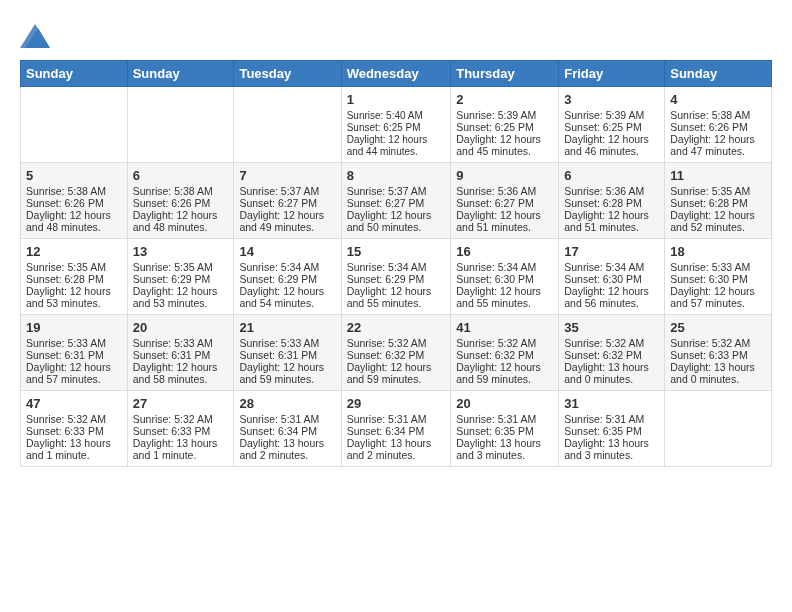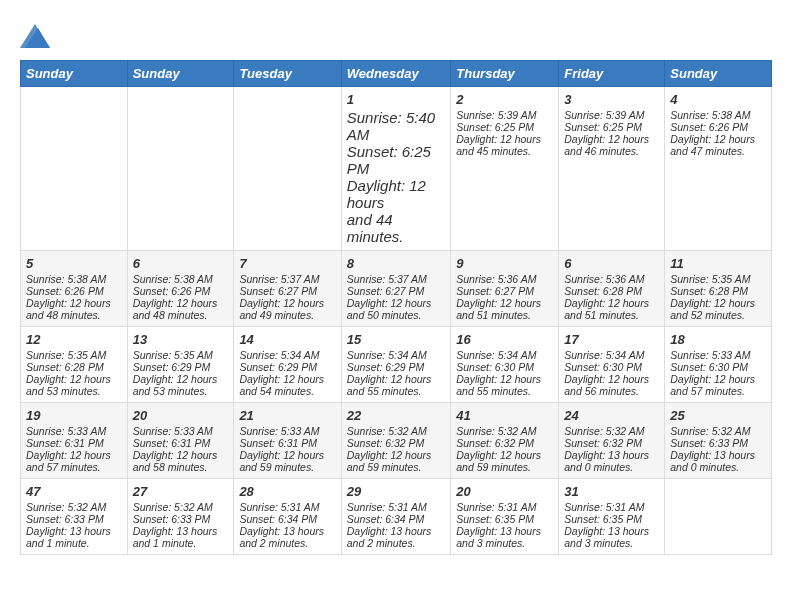--- a/index.html
+++ b/index.html
@@ -49,21 +49,20 @@
       color: #333;
     }
     .subtitle {
       font-size: 16px;
       color: #333;
     }
     .calendar {
       width: 100%;
       border-collapse: collapse;
       border: 1px solid #ccc;
-      font-style: italic;
     }
     .calendar th {
       background: #3a7abf;
       color: #fff;
       padding: 5px;
       font-size: 13px;
       text-align: left;
       border: 1px solid #2e6aaf;
     }
     .calendar td {
@@ -119,21 +118,21 @@
         <th>Thursday</th>
         <th>Friday</th>
         <th>Sunday</th>
       </tr>
   </thead>
   <tbody id="calendar-body">
   <tr class="row-white">
         <td></td>
         <td></td>
         <td></td>
-        <td><span class="day-num">1</span><span style="white-space: pre-line; font-size: 15px;">Sunrise: 5:40 AM
+        <td><span class="day-num">1</span><span style="white-space: pre-line; font-size: 10px;">Sunrise: 5:40 AM
 Sunset: 6:25 PM
 Daylight: 12 hours
 and 44 minutes.</span></td>
         <td><span class="day-num">2</span><span style="white-space: pre-line; font-size: 10.5px;">Sunrise: 5:39 AM
 Sunset: 6:25 PM
 Daylight: 12 hours
 and 45 minutes.</span></td>
         <td><span class="day-num">3</span><span style="white-space: pre-line; font-size: 10.5px;">Sunrise: 5:39 AM
 Sunset: 6:25 PM
 Daylight: 12 hours
@@ -217,21 +216,21 @@
 Daylight: 12 hours
 and 59 minutes.</span></td>
         <td><span class="day-num">22</span><span style="white-space: pre-line; font-size: 10.5px;">Sunrise: 5:32 AM
 Sunset: 6:32 PM
 Daylight: 12 hours
 and 59 minutes.</span></td>
         <td><span class="day-num">41</span><span style="white-space: pre-line; font-size: 10.5px;">Sunrise: 5:32 AM
 Sunset: 6:32 PM
 Daylight: 12 hours
 and 59 minutes.</span></td>
-        <td><span class="day-num">24</span><span style="white-space: pre-line; font-size: 10.5px;">Sunrise: 5:32 AM
+        <td><span class="day-num">35</span><span style="white-space: pre-line; font-size: 10.5px;">Sunrise: 5:32 AM
 Sunset: 6:32 PM
 Daylight: 13 hours
 and 0 minutes.</span></td>
         <td><span class="day-num">25</span><span style="white-space: pre-line; font-size: 10.5px;">Sunrise: 5:32 AM
 Sunset: 6:33 PM
 Daylight: 13 hours
 and 0 minutes.</span></td>
       </tr>
       <tr class="row-white">
         <td><span class="day-num">47</span><span style="white-space: pre-line; font-size: 10.5px;">Sunrise: 5:32 AM

